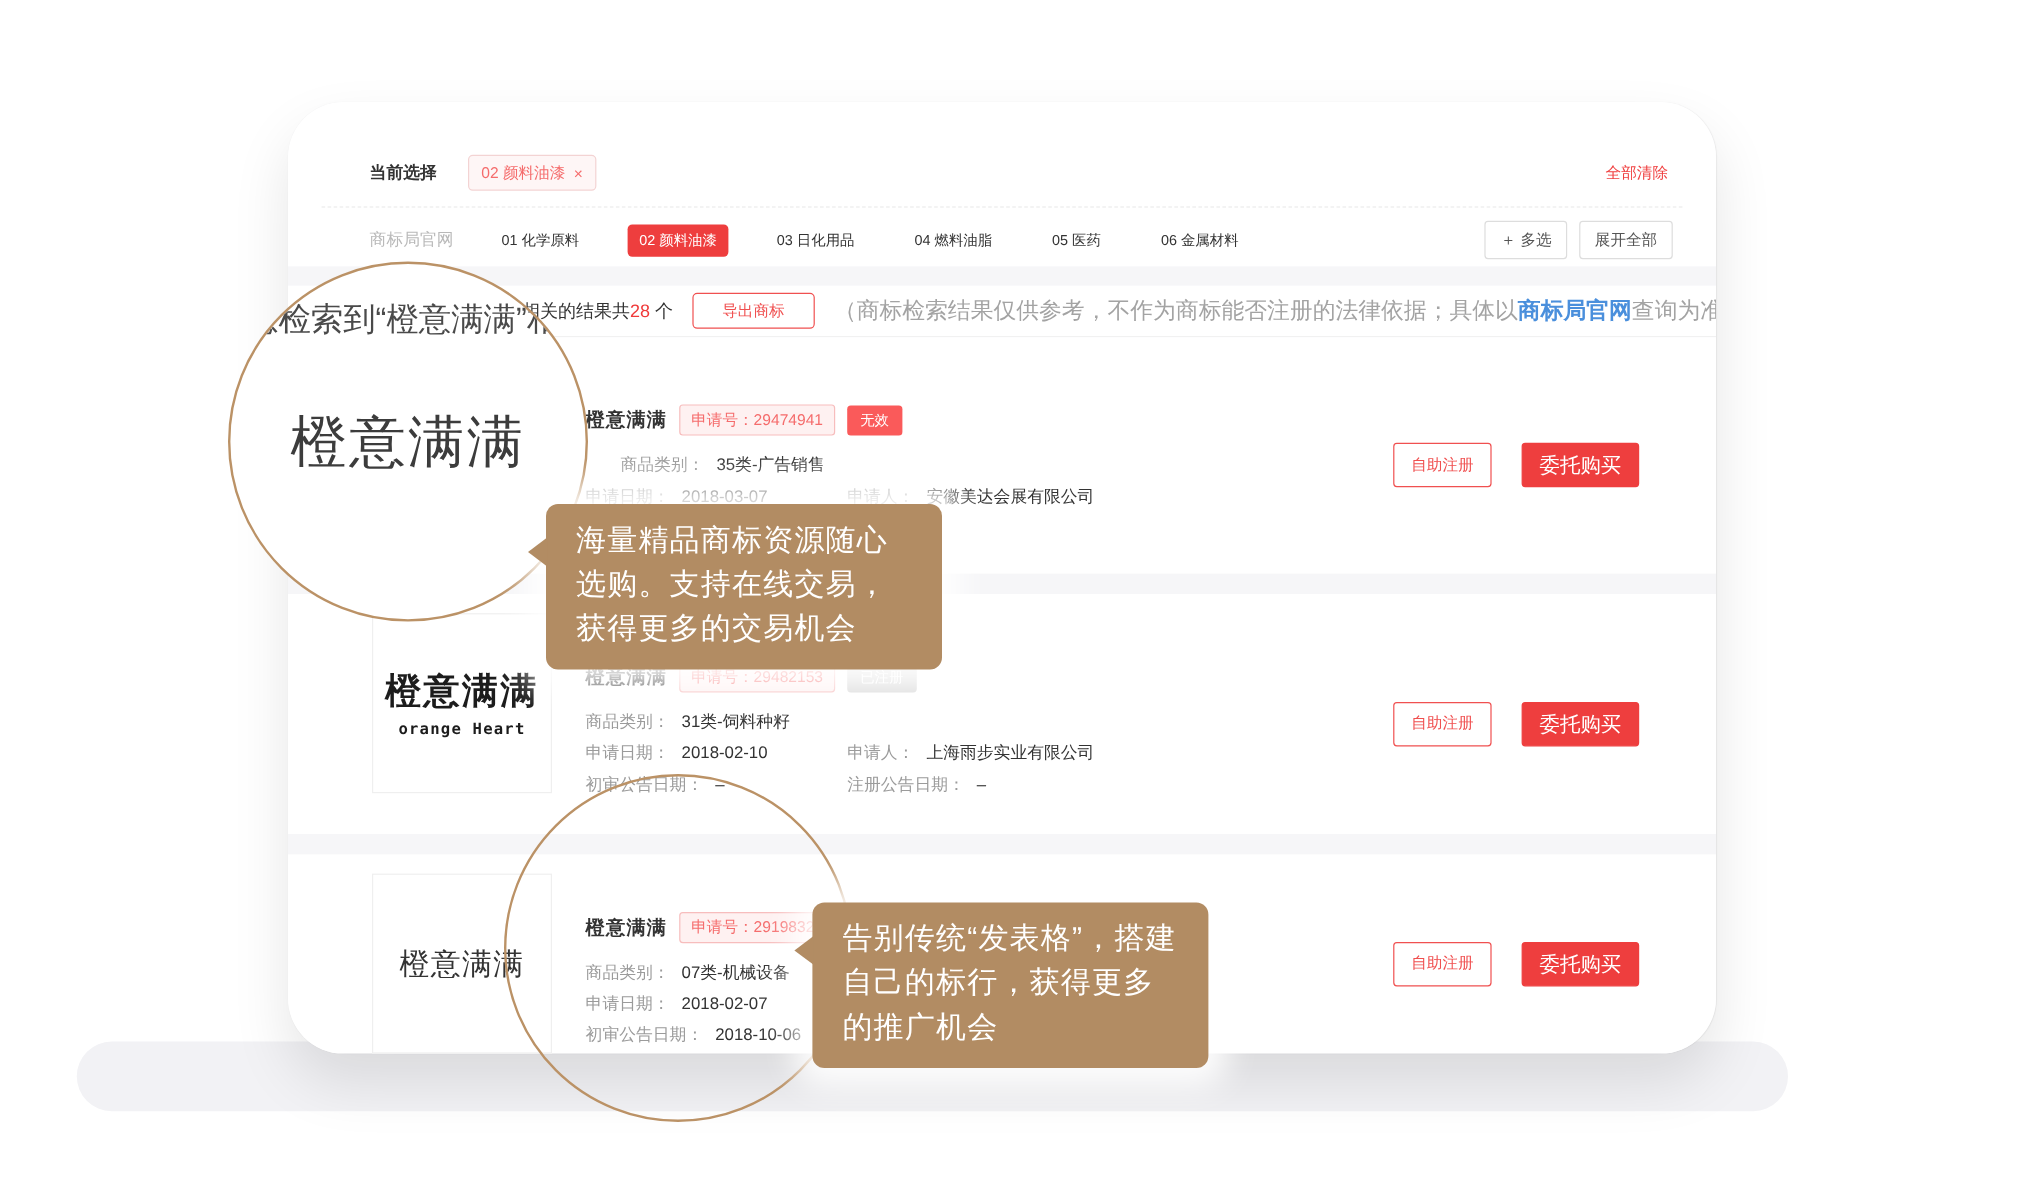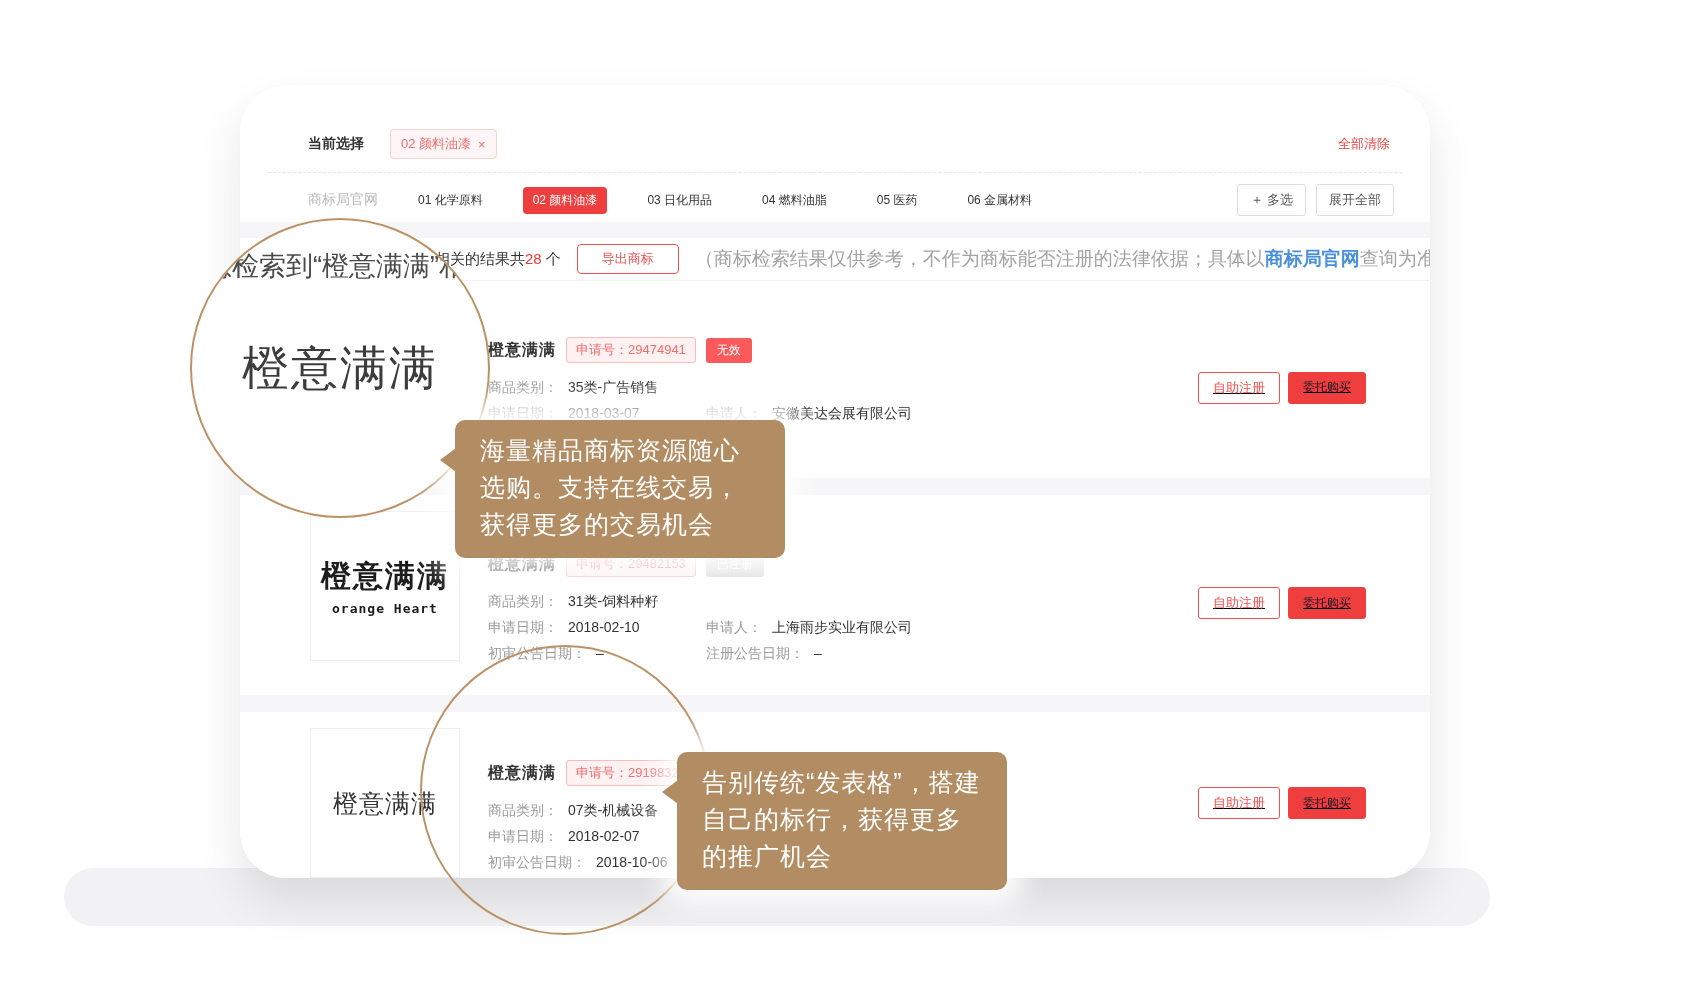--- a/index.html
+++ b/index.html
@@ -70,24 +70,24 @@
     padding:3px 9px; border-radius:3px; white-space:nowrap; }
   .status-tag { font-size:12px; color:#fff; padding:4px 11px; border-radius:3px; white-space:nowrap; }
   .status-invalid { background:#fa5a5a; }
   .status-registered { background:#d8d8d8; }
 
   .detail-grid { margin-top:14px; display:grid; grid-template-columns:218px 1fr; row-gap:6px;
     font-size:14px; color:#333; }
   .detail-grid .lbl { color:#9b9b9b; margin-right:10px; }
   .detail-cell { line-height:20px; white-space:nowrap; }
 
-  .row-actions { margin-left:auto; align-self:center; display:flex; gap:8px;text-decoration:underline; }
+  .row-actions { margin-left:auto; align-self:center; display:flex; gap:25px; }
   .btn-outline { border:1px solid #f05050; color:#f05050; background:#fff; font-size:13px;
     padding:6px 14px; border-radius:3px; cursor:pointer; white-space:nowrap; }
-  .btn-solid { border:1px solid #ee3e3e; background:#ee3e3e; color:#0f172a; font-size:12px;
+  .btn-solid { border:1px solid #ee3e3e; background:#ee3e3e; color:#ffffff; font-size:17px;
     padding:6px 14px; border-radius:3px; cursor:pointer; white-space:nowrap; }
 
   
   .mag-circle-1 { position:absolute; left:190px; top:218px; width:300px; height:300px;
     border-radius:50%; background:#fff; border:2px solid #bb9266; z-index:5; overflow:hidden;
     display:flex; align-items:center; justify-content:center; }
   .mag-big-text { font-size:47px; color:#3c3c3c; font-weight:500; letter-spacing:2px; white-space:nowrap; }
   .mag-frag { position:absolute; top:28px; left:-14px; font-size:27px; color:#4a4a4a; white-space:nowrap; }
   .mag-circle-2 { position:absolute; left:420px; top:645px; width:290px; height:290px;
     border-radius:50%; background:transparent; border:2px solid #bb9266; z-index:5; }
@@ -159,21 +159,21 @@
       </div>
       <div class="row-content">
         <div class="title-line">
           <span class="tm-name">橙意满满</span>
           <span class="appno-tag">
             <span>申请号：</span><span>29474941</span>
           </span>
           <span class="status-tag status-invalid">无效</span>
         </div>
         <div class="detail-grid">
-          <span class="detail-cell" style="grid-column:1 / span 2;">
+          <span class="detail-cell" style="grid-column:1 / span 2;margin-left:29px;">
             <span class="lbl">商品类别：</span><span>35类-广告销售</span>
           </span>
           <span class="detail-cell">
             <span class="lbl">申请日期：</span><span>2018-03-07</span>
           </span>
           <span class="detail-cell">
             <span class="lbl">申请人：</span><span>安徽美达会展有限公司</span>
           </span>
         </div>
       </div>

